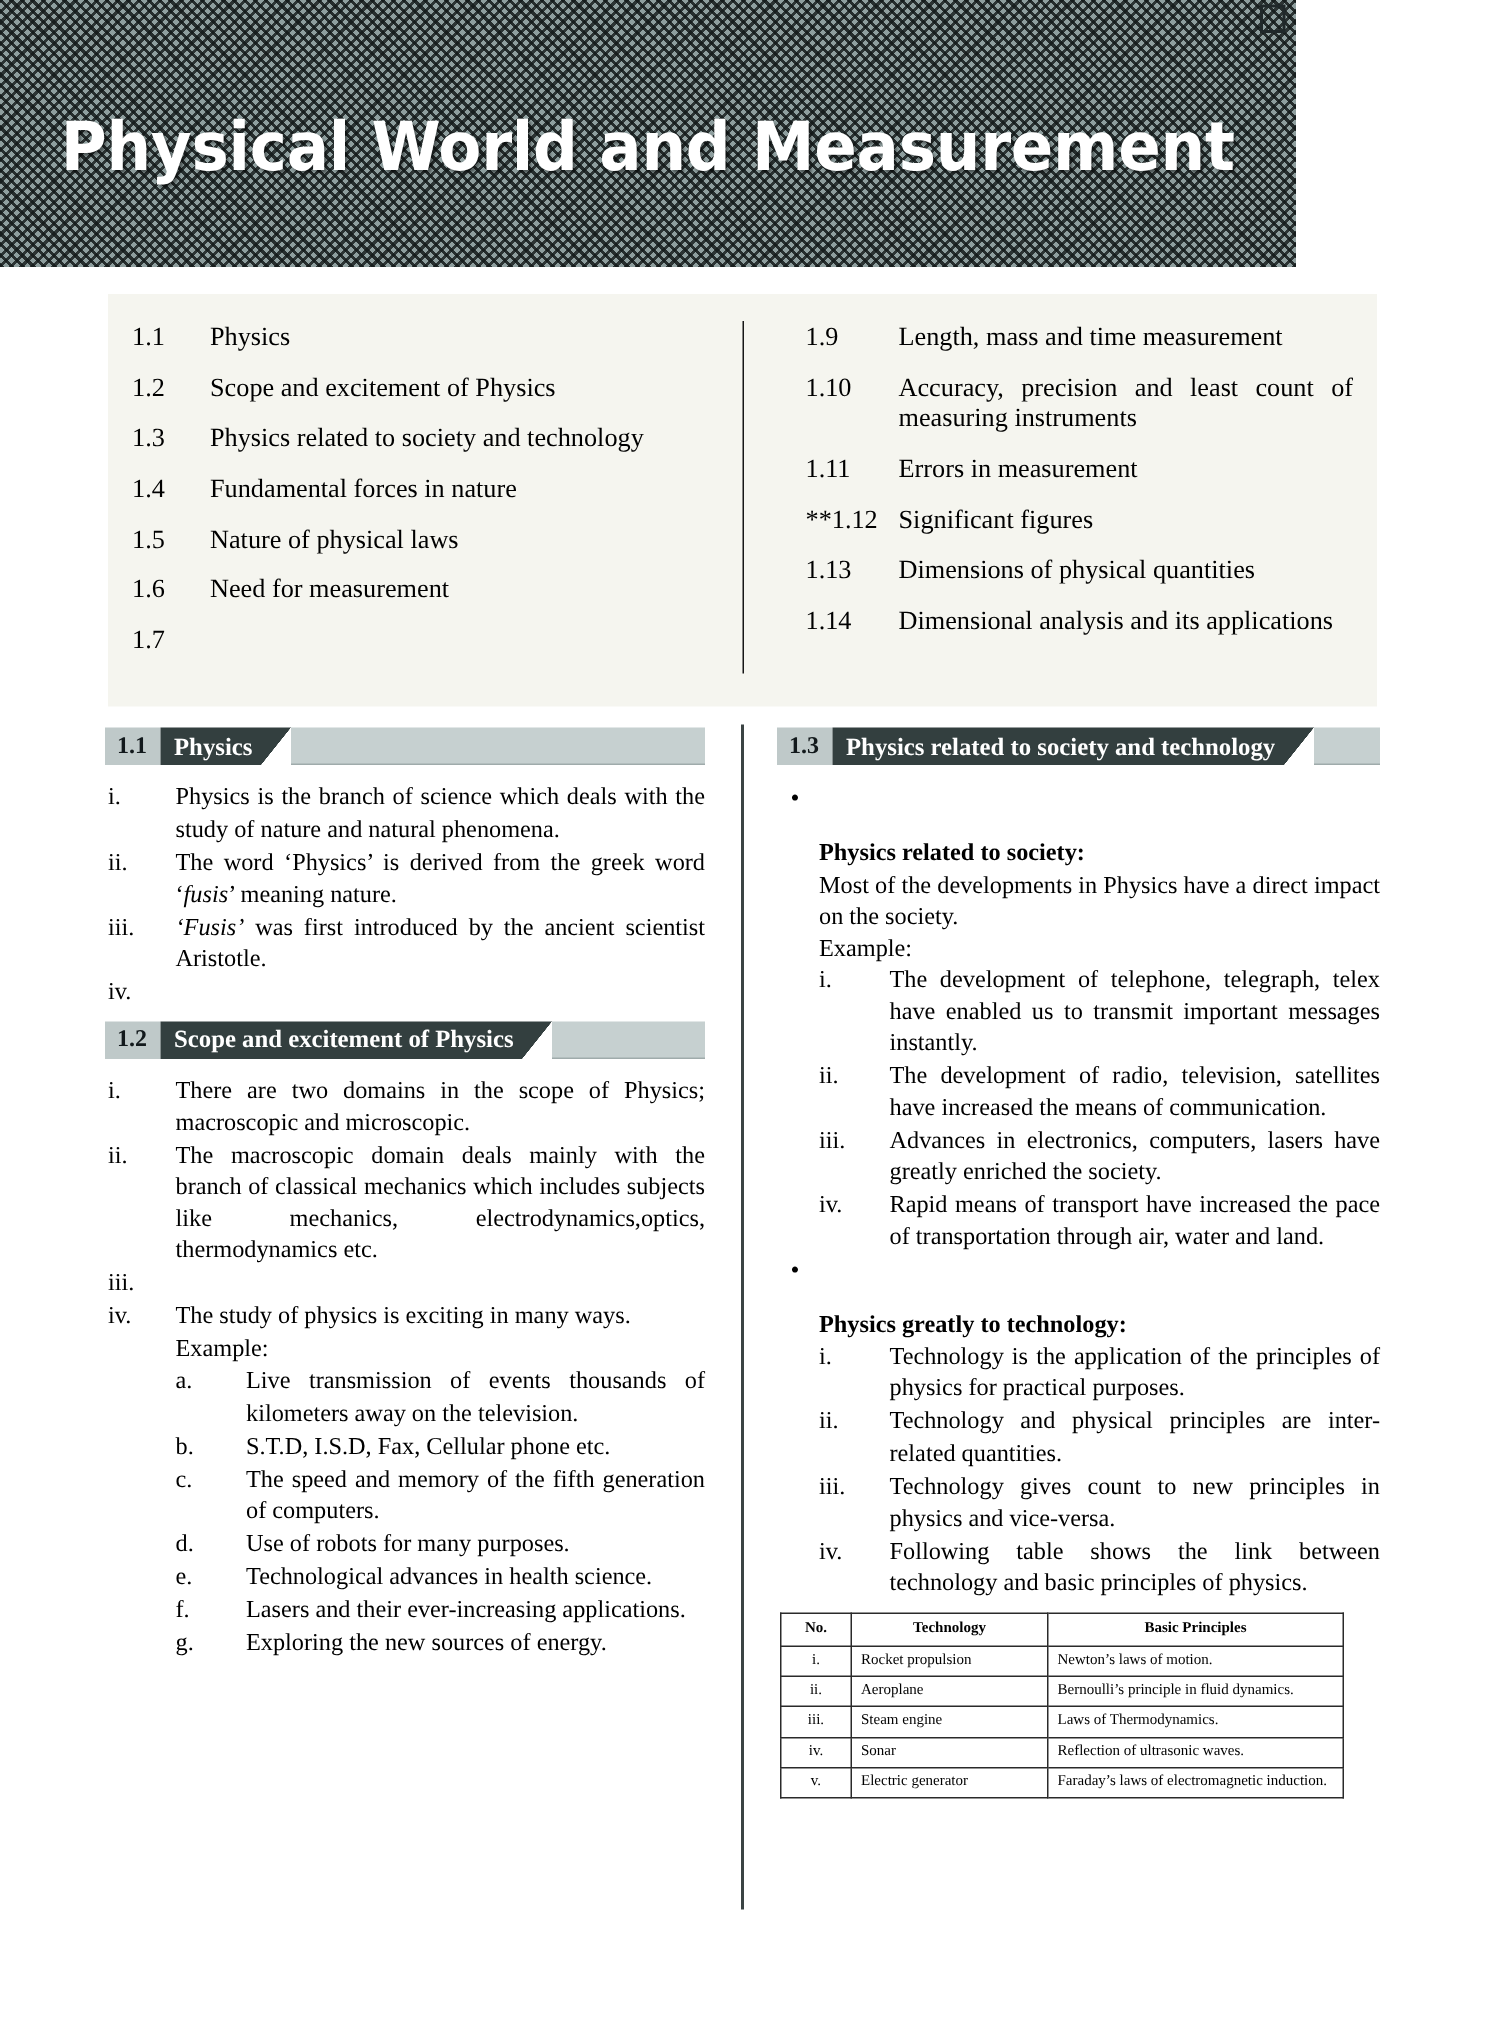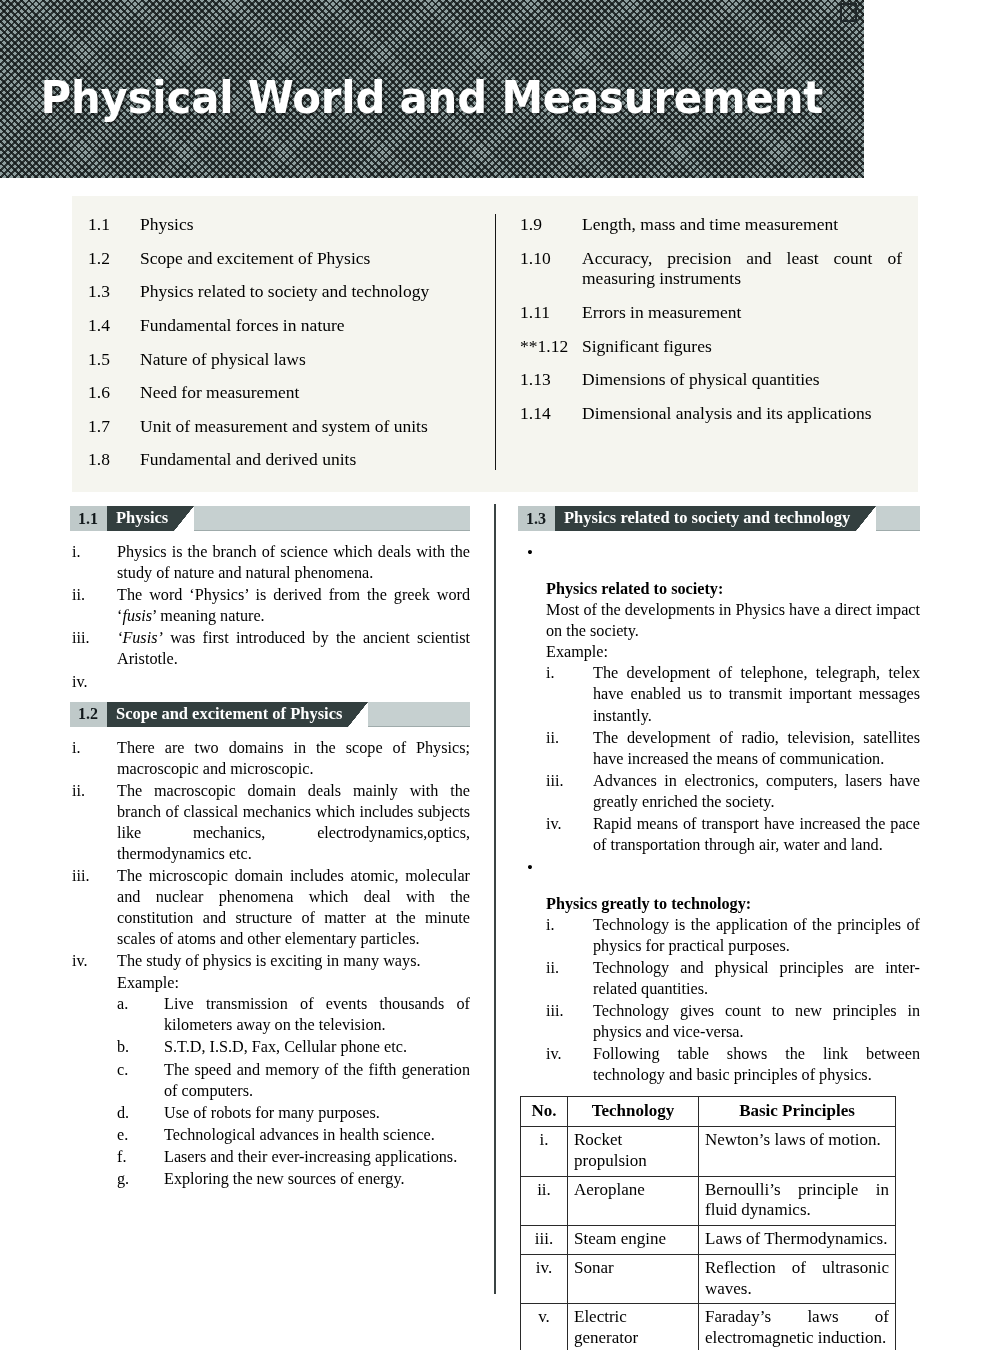--- a/index.html
+++ b/index.html
@@ -68,21 +68,21 @@
     padding: 18px 16px 22px 16px;
     box-sizing: border-box;
     width: 846px;
   }
   .toc-col {
     width: 50%;
     box-sizing: border-box;
   }
   .toc-col.left { padding-right: 22px; }
   .toc-col.right {
-    padding-left: 24px;
+    padding-left: 41px;
     border-left: 1.4px solid #161616;
   }
   .toc-row {
     display: flex;
     font-size: 17.5px;
     line-height: 1.18;
     margin-bottom: 13px;
   }
   .toc-num {
     width: 52px;
@@ -203,21 +203,21 @@
   .ital { font-style: italic; }
   .plaintext { text-align: justify; text-align-last: left; }
   .leftline { text-align: left; }
 
   
   table.tech-table {
     border-collapse: collapse;
     width: 376px;
     margin-top: 8px;
     margin-left: 2px;
-    font-size: 17px;
+    font-size: 10px;
   }
   table.tech-table th,
   table.tech-table td {
     border: 1.3px solid #2a2a2a;
     padding: 3px 6px 4px 6px;
     vertical-align: top;
     line-height: 1.22;
   }
   table.tech-table th {
     font-weight: bold;
@@ -263,25 +263,20 @@
       <div class="toc-row">
         <span class="toc-num">1.5</span>
         <span class="toc-text">Nature of physical laws</span>
       </div>
       <div class="toc-row">
         <span class="toc-num">1.6</span>
         <span class="toc-text">Need for measurement</span>
       </div>
       <div class="toc-row">
         <span class="toc-num">1.7</span>
-        <span class="toc-text">Unit of measurement and system of units</span>
-      </div>
-      <div class="toc-row" style="margin-bottom:0">
-        <span class="toc-num">1.8</span>
-        <span class="toc-text">Fundamental and derived units</span>
       </div>
     </div>
 
     <div class="toc-col right">
       <div class="toc-row">
         <span class="toc-num">1.9</span>
         <span class="toc-text">Length, mass and time measurement</span>
       </div>
       <div class="toc-row">
         <span class="toc-num">1.10</span>
@@ -348,21 +343,20 @@
       <div class="item">
         <span class="marker">i.</span>
         <span class="item-body">There are two domains in the scope of Physics; macroscopic and microscopic.</span>
       </div>
       <div class="item">
         <span class="marker">ii.</span>
         <span class="item-body">The macroscopic domain deals mainly with the branch of classical mechanics which includes subjects like mechanics, electrodynamics,optics, thermodynamics etc.</span>
       </div>
       <div class="item">
         <span class="marker">iii.</span>
-        <span class="item-body">The microscopic domain includes atomic, molecular and nuclear phenomena which deal with the constitution and structure of matter at the minute scales of atoms and other elementary particles.</span>
       </div>
       <div class="item">
         <span class="marker">iv.</span>
         <span class="item-body leftline">The study of physics is exciting in many ways.</span>
       </div>
 
       <div class="indent-1">
         <div class="leftline" style="font-size:16.2px;line-height:1.30;">Example:</div>
 
         <div class="item sub">

